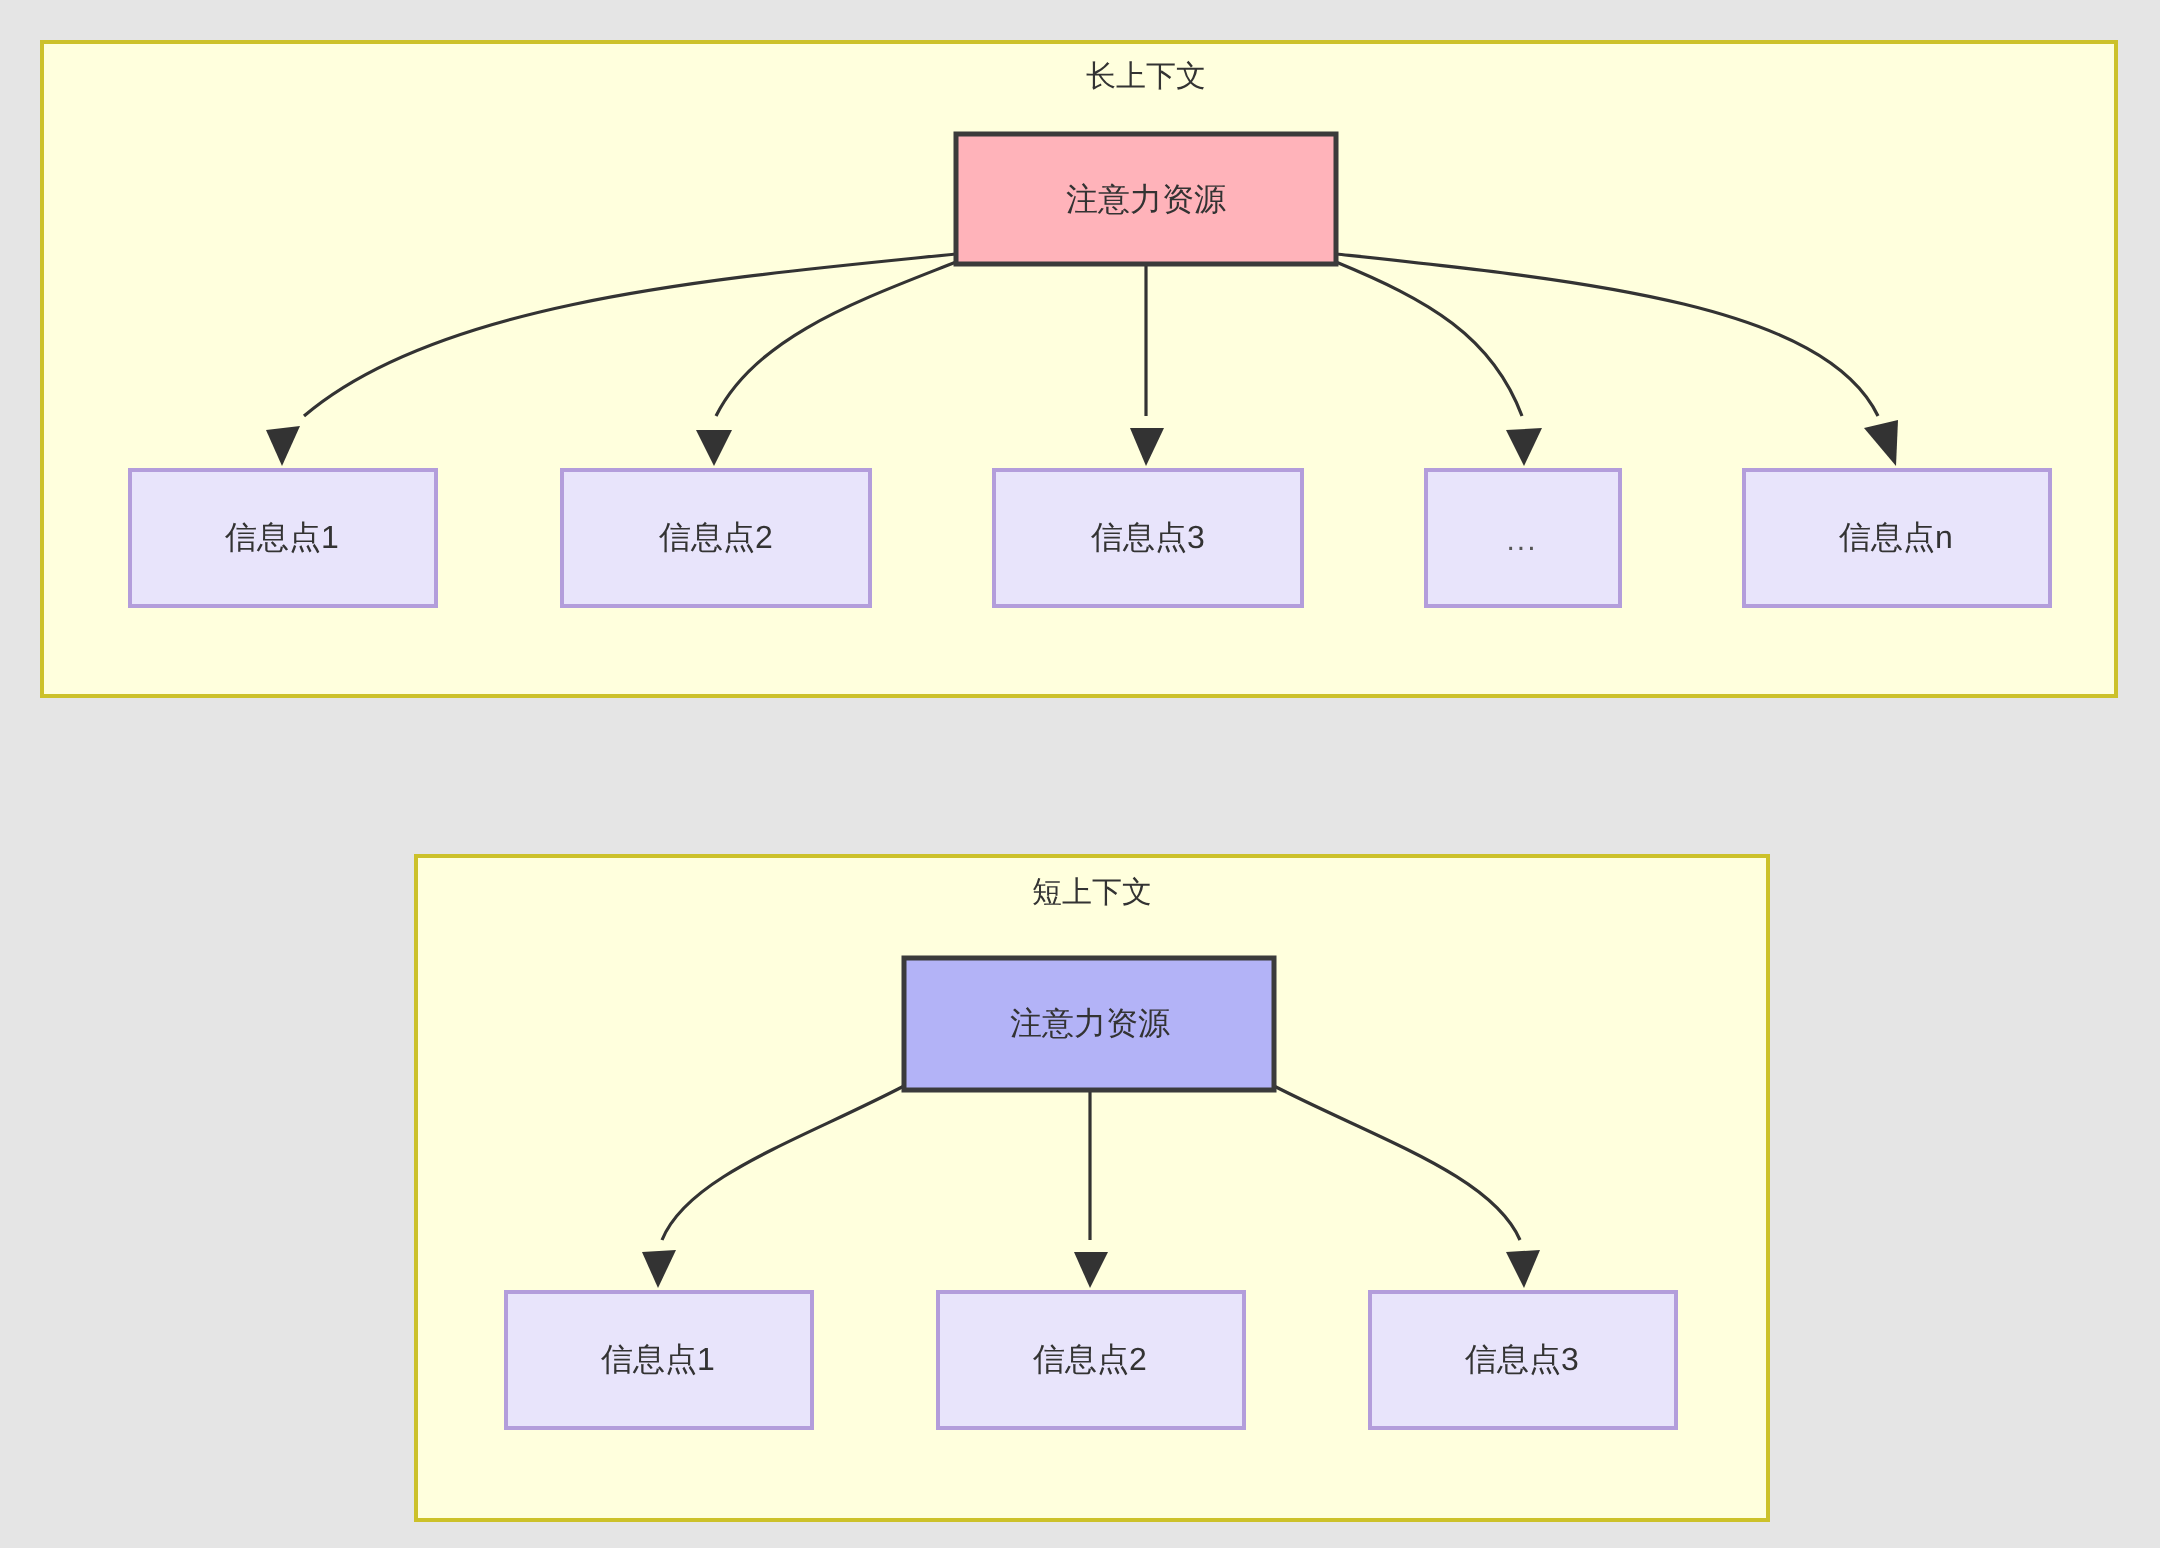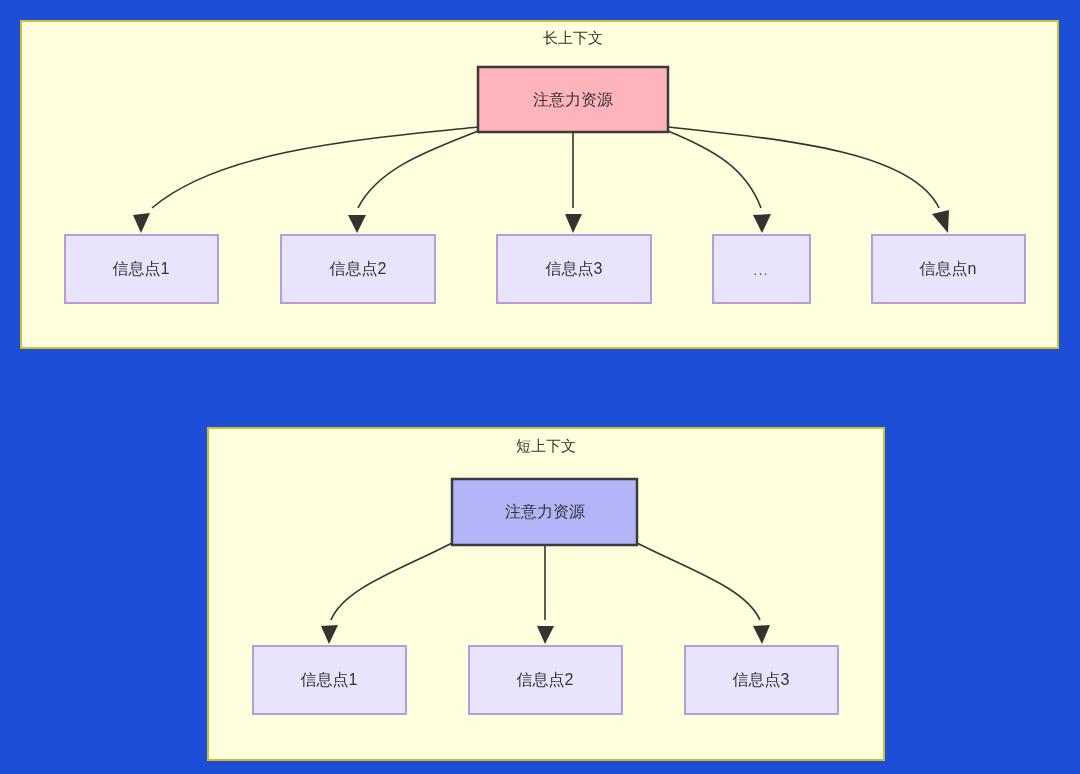--- a/index.html
+++ b/index.html
@@ -11,21 +11,21 @@
   body {
     width: 1080px;
     height: 774px;
     font-family: "Liberation Sans", "DejaVu Sans", sans-serif;
     overflow: hidden;
   }
   #diagram-root {
     position: relative;
     width: 1080px;
     height: 774px;
-    background: #1d4ed8;
+    background: #e5e5e5;
   }
   svg#diagram-canvas {
     position: absolute;
     left: 0;
     top: 0;
     width: 1080px;
     height: 774px;
     display: block;
   }
   .group-frame {

